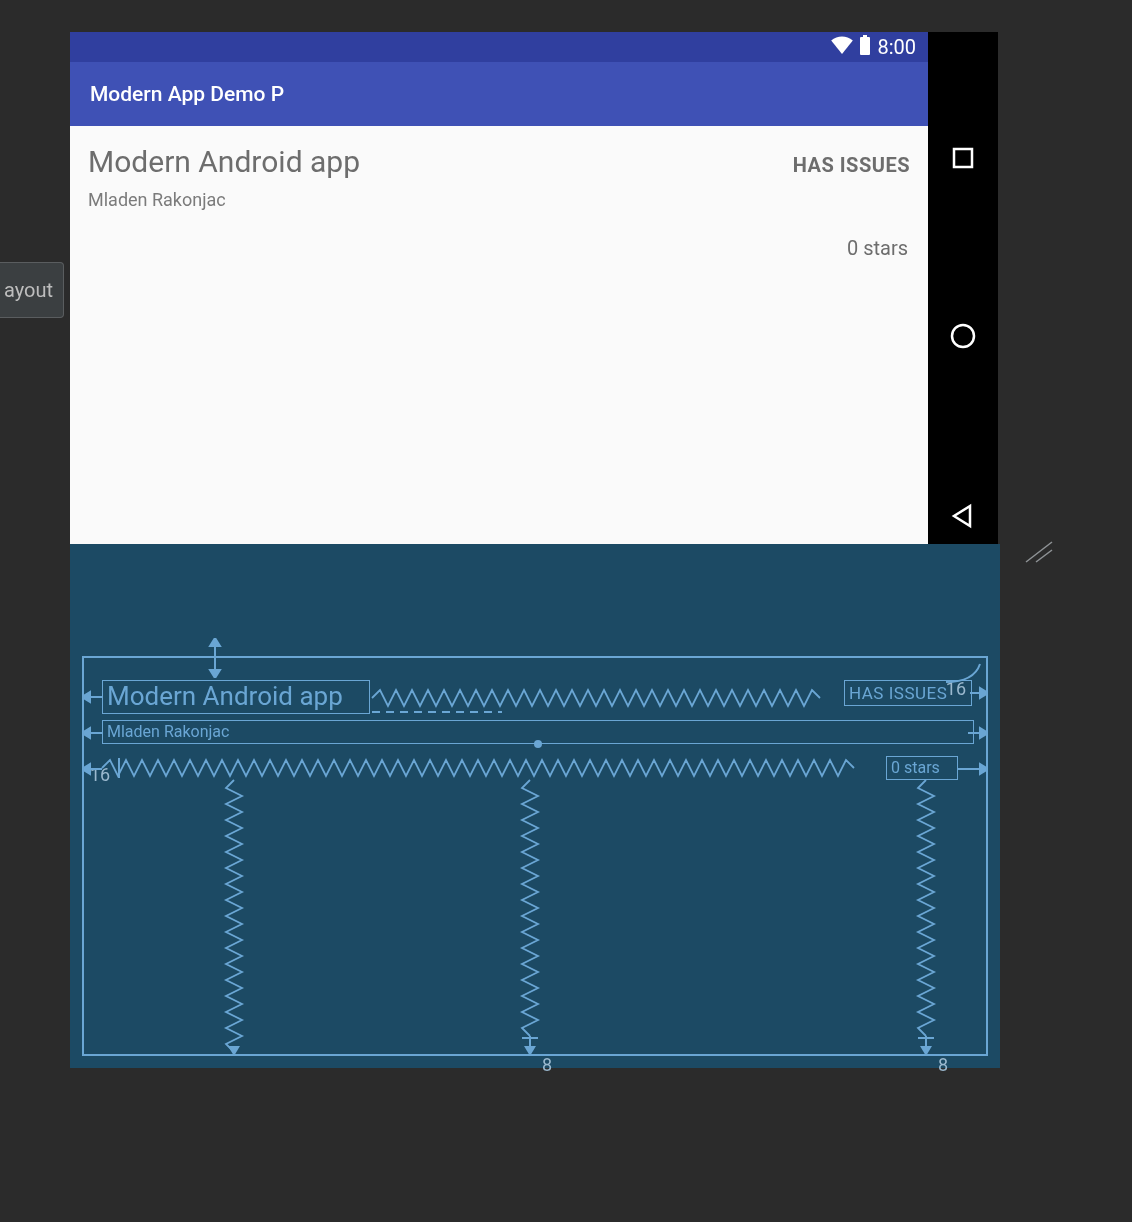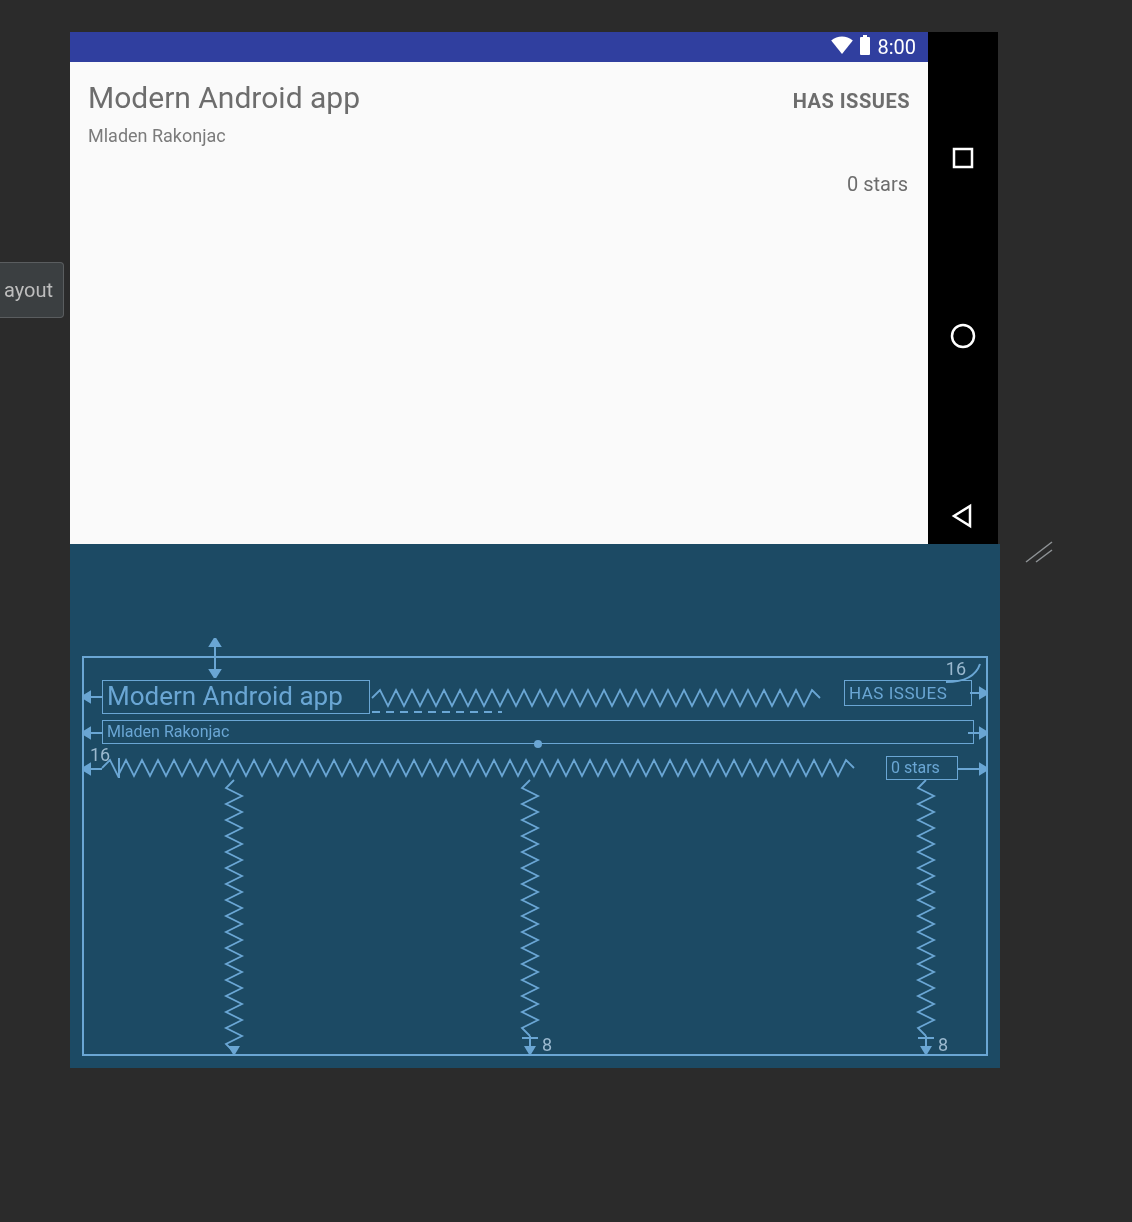--- a/index.html
+++ b/index.html
@@ -141,20 +141,21 @@
   }
   .bp-box {
     position: absolute;
     border: 1.5px solid #6aa6d4;
   }
   .bp-small { font-size: 16px; color: #6aa6d4; }
   .bp-margin {
     position: absolute;
     font-size: 18px;
     color: #9bb9cf;
+    margin-top: 20px;
   }
 
   
   .zigzag-h, .zigzag-v {
     position: absolute;
     overflow: visible;
   }
 
   
   .v-arrow {
@@ -180,20 +181,23 @@
       </span>
       <span>
         <svg width="12" height="20" viewBox="0 0 12 20">
             <rect x="1" y="2" width="10" height="18" rx="1"></rect>
             <rect x="4" y="0" width="4" height="3"></rect>
           </svg>
       </span>
       <span style="font-weight:400">8:00</span>
     </div>
 
+    <div class="app-bar">
+      <span>Modern App Demo P</span>
+    </div>
 
     <div class="content">
       <div class="row1">
         <span class="title">Modern Android app</span>
         <span class="issues">HAS ISSUES</span>
       </div>
       <div class="author">Mladen Rakonjac</div>
       <div class="stars">0 stars</div>
     </div>
   </div>

